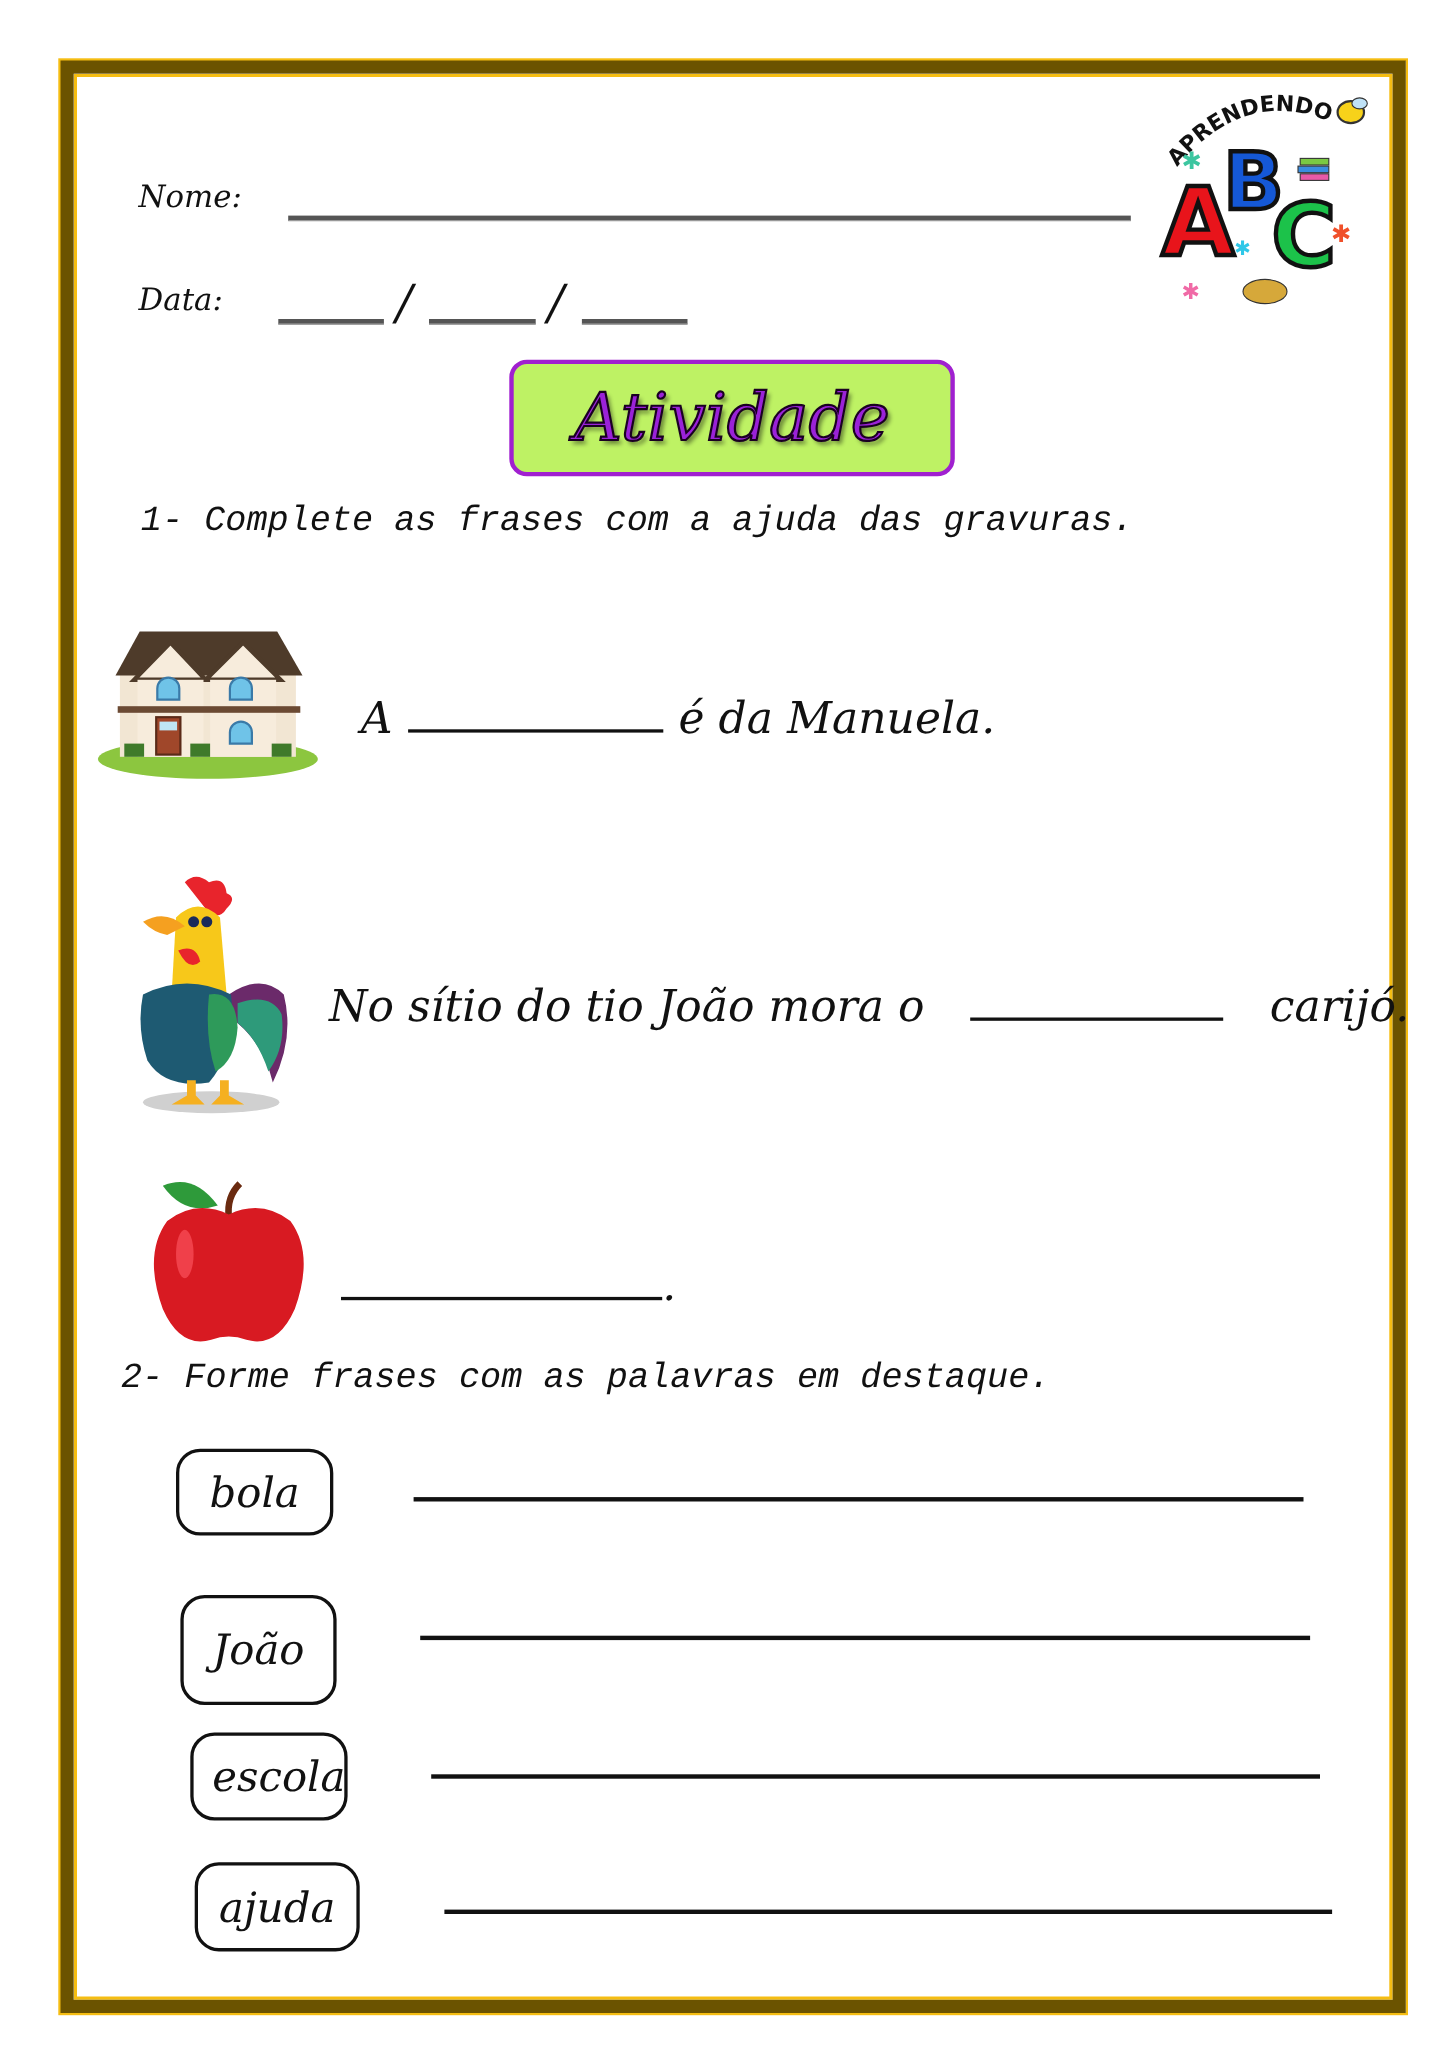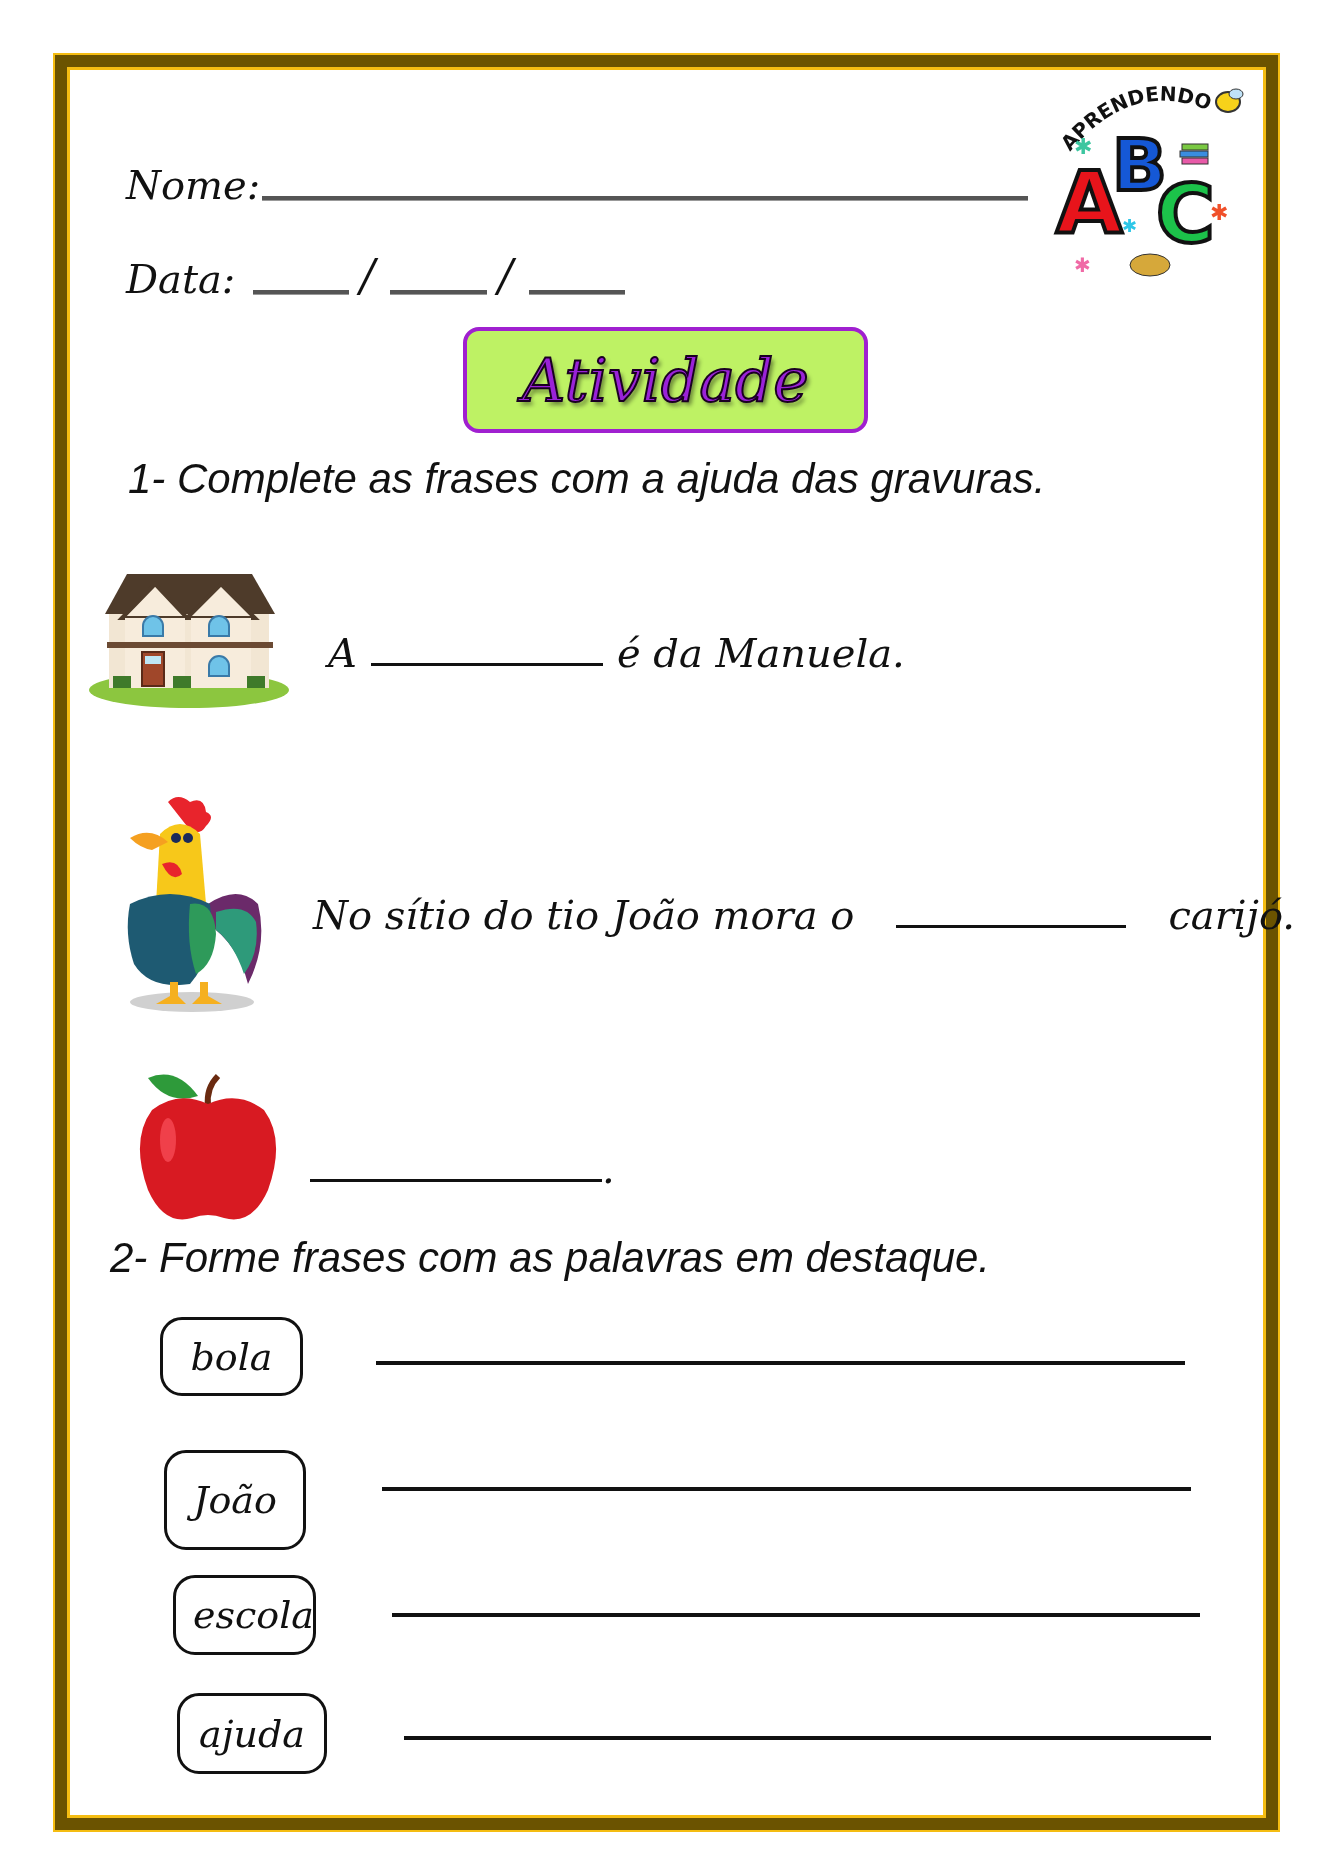--- a/index.html
+++ b/index.html
@@ -2,29 +2,29 @@
 <html><head>
 <meta charset="utf-8">
 <style>
   html, body { margin:0; padding:0; background:#ffffff; }
   body { width:1323px; height:1871px; position:relative; overflow:hidden;
          font-family:"DejaVu Serif", serif; color:#111; }
   .frame { position:absolute; left:55px; top:55px; width:1223px; height:1775px;
            box-sizing:border-box; border:12px solid #6b5300;
            box-shadow:0 0 0 3px #f5bd12 inset, 0 0 0 2px #f5bd12; }
   .abs { position:absolute; }
-  .label { font-size:40px; font-style:italic; font-family:"DejaVu Serif", serif; }
+  .label { font-size:28px; font-style:italic; font-family:"DejaVu Serif", serif; }
   .line { position:absolute; height:4px; background:#555; border-bottom:1px solid #999; }
   .slash { position:absolute; font-size:44px; font-style:italic; }
   .title-box { position:absolute; left:463px; top:327px; width:405px; height:106px;
                box-sizing:border-box; background:#bef264; border:4px solid #a020d0;
                border-radius:16px; display:flex; align-items:center; justify-content:center; }
   .title-text { font-family:"DejaVu Serif", serif; font-style:italic; font-size:60px;
                 color:#9a22d8; -webkit-text-stroke:2px #1a0022; text-shadow:3px 4px 4px rgba(0,0,0,0.45); }
-  .q { position:absolute; font-family:Liberation Sans, sans-serif; font-style:italic; font-size:42px; white-space:nowrap; }
+  .q { position:absolute; font-family:Liberation Mono, monospace; font-style:italic; font-size:32px; white-space:nowrap; }
   .sent { position:absolute; font-family:"DejaVu Serif", serif; font-style:italic; font-size:40px; white-space:nowrap; display:flex; align-items:flex-end; gap:14px; }
   .blank { display:inline-block; height:3px; background:#111; margin-bottom:10px; }
   .wordbox { position:absolute; box-sizing:border-box; border:3px solid #111; border-radius:22px;
              display:flex; align-items:center; justify-content:center;
              font-family:"DejaVu Serif", serif; font-style:italic; font-size:38px; }
   .wline { position:absolute; height:4px; background:#111; }
 </style>
 </head>
 <body>
 
@@ -111,21 +111,21 @@
     <circle cx="68" cy="44" r="5" fill="#1a2a5a"></circle>
     <path d="M42 70 q10 20 20 10 q-4 -16 -20 -10z" fill="#e8242c"></path>
     <path d="M88 110 q30 -20 50 0 q10 40 -10 80 q-10 -40 -40 -60z" fill="#6b2a6a"></path>
     <path d="M96 118 q30 -10 40 10 q4 30 -12 52 q-10 -30 -28 -44z" fill="#2e9a7a"></path>
     <path d="M10 110 q40 -20 80 0 q6 50 -20 80 q-40 6 -56 -20 q-10 -30 -4 -60z" fill="#1e5a72"></path>
     <path d="M70 110 q24 -4 26 30 q-2 30 -20 40 q-10 -30 -6 -70z" fill="#2e9a5a"></path>
     <path d="M50 188 v14 l-14 8 h30 l-8 -8 v-14z" fill="#f5b020"></path>
     <path d="M80 188 v14 l-8 8 h30 l-14 -8 v-14z" fill="#f5b020"></path>
   </svg>
 </div>
-<div class="sent" style="left:313px; top:892px;gap:42px;">
+<div class="sent" style="left:299px; top:892px;gap:42px;">
   <span>No sítio do tio João mora o</span>
   <span class="blank" style="width:230px;"></span>
   <span>carijó.</span>
 </div>
 
 <div class="abs" style="left:138px; top:1070px; width:142px; height:152px;">
   <svg width="142" height="152" viewBox="0 0 142 152">
     <path d="M70 36 q-2 -18 10 -30" stroke="#6a2a10" stroke-width="6" fill="none"></path>
     <path d="M10 8 q28 -12 50 18 q-30 10 -50 -18z" fill="#2e9a3a"></path>
     <path d="M70 34 q-30 -14 -56 6 q-22 30 -4 80 q16 36 44 28 q16 -6 32 0 q28 8 44 -28 q18 -50 -4 -80 q-26 -20 -56 -6z" fill="#d81a22"></path>

